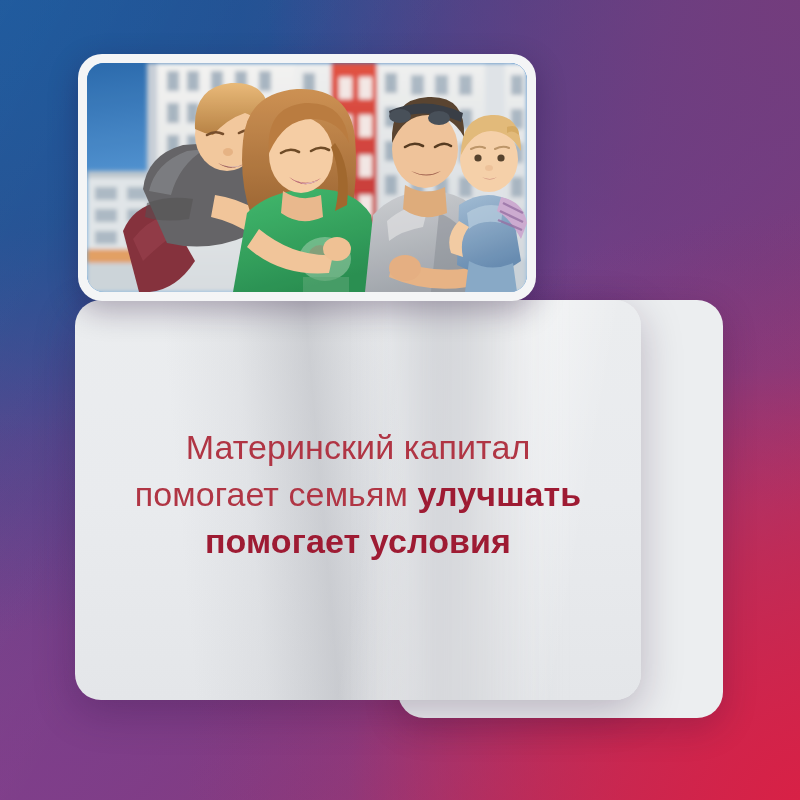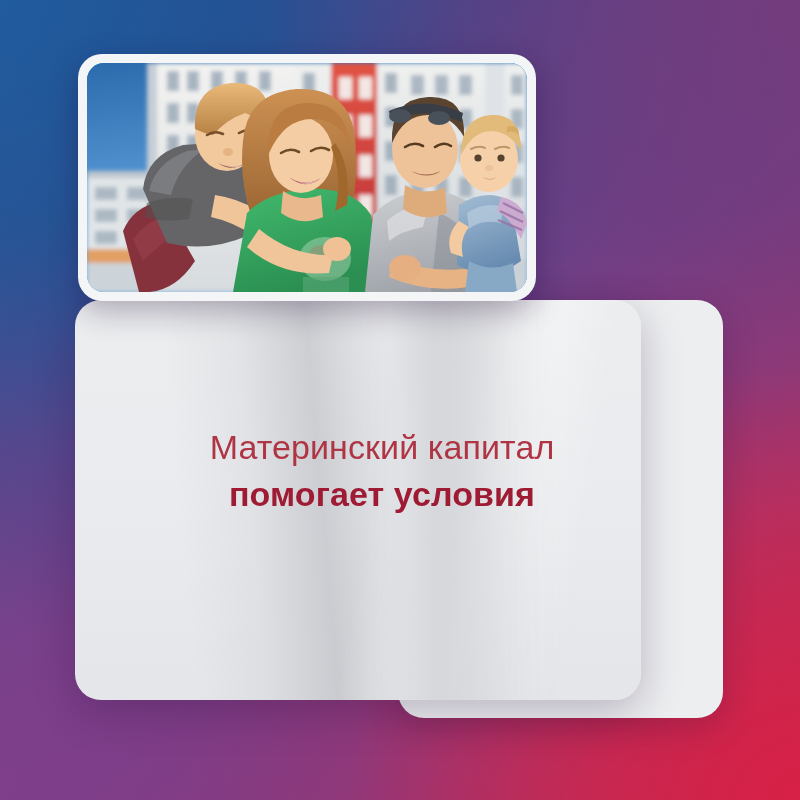--- a/index.html
+++ b/index.html
@@ -72,39 +72,39 @@
   
   .headline {
     position:absolute;
     left:75px; top:424px; width:566px;
     text-align:center;
     font-size:34px;
     line-height:47px;
     letter-spacing:0.1px;
     color:#b03544;
     white-space:nowrap;
-    margin-left:24px;
   }
   .headline .ln { display:block; }
   .headline b { font-weight:bold; color:#9e1b33; }
 </style>
 </head>
 <body>
 
 <div class="bg"></div>
 <div class="bg-sheen"></div>
 
 <div class="card-back"></div>
 
 <div class="card-front">
   <div class="card-front-streak"></div>
 </div>
 
 <div class="headline">
   <span class="ln">Материнский капитал</span>
+  <span class="ln"><span>помогает семьям </span><b>улучшать</b></span>
   <span class="ln"><b>помогает условия</b></span>
 </div>
 
 <div class="photo-frame">
   <div class="photo">
     <svg viewBox="0 0 440 229" preserveAspectRatio="xMidYMid slice">
       <defs>
         <linearGradient id="sky" x1="0" y1="0" x2="0.25" y2="1">
           <stop offset="0" stop-color="#1c63ae"></stop>
           <stop offset="0.55" stop-color="#4a93d9"></stop>

